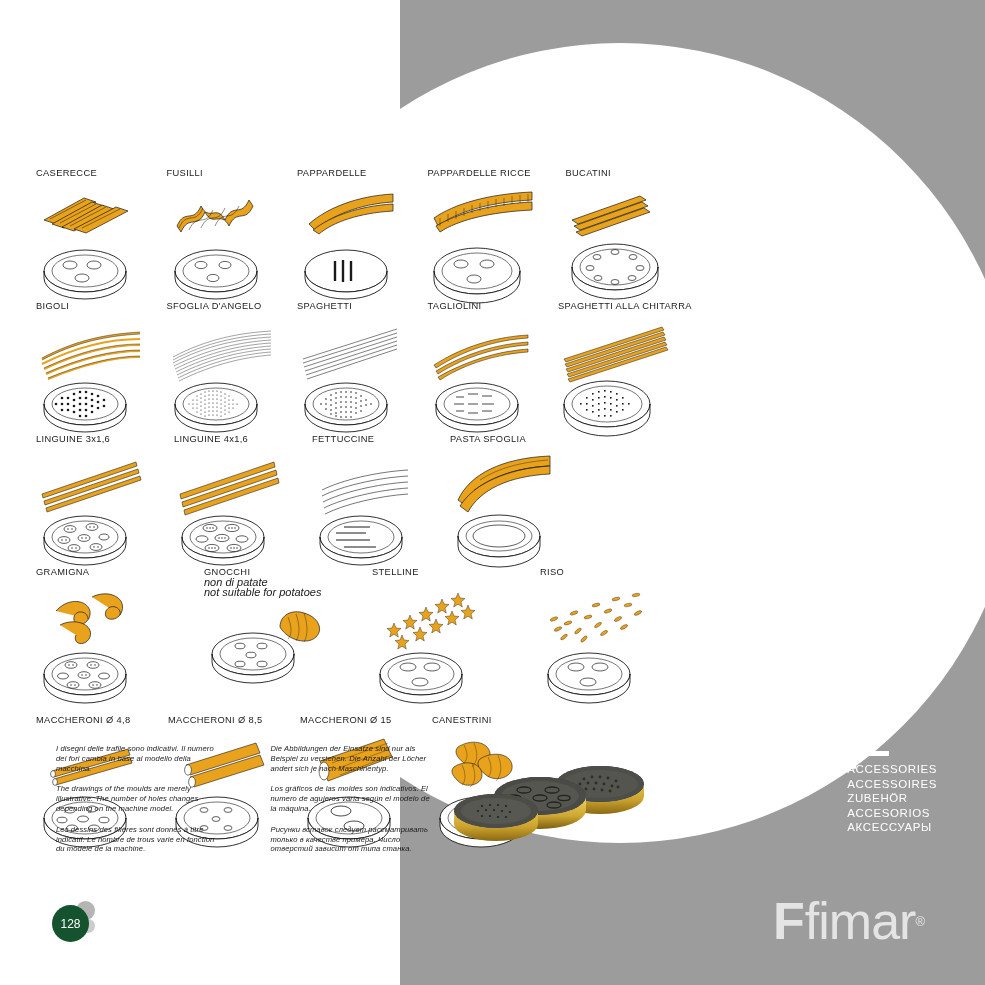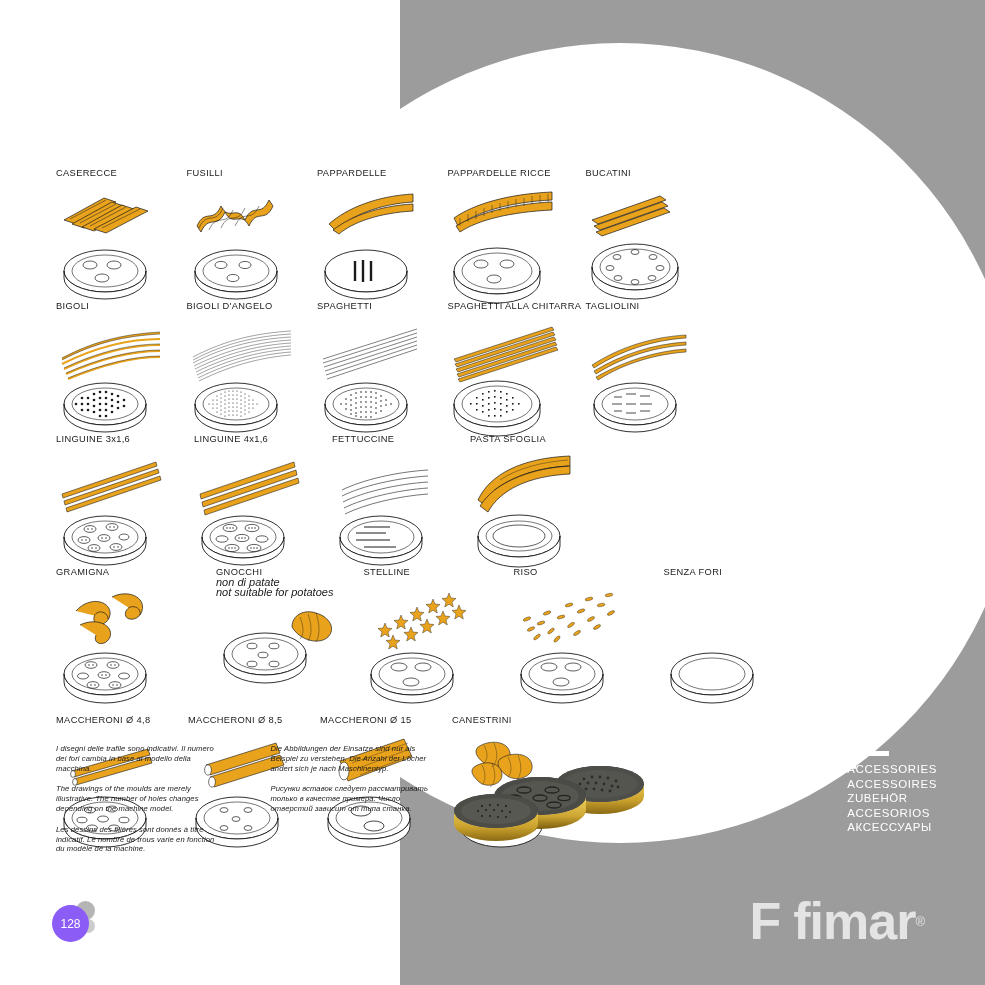--- a/index.html
+++ b/index.html
@@ -56,21 +56,21 @@
     position:absolute;
     right:48px;top:762px;
     color:#ffffff;
     font-size:11.5px;
     letter-spacing:.6px;
     line-height:14.5px;
   }
   
   #grid{
     position:absolute;
-    left:56px;top:168px;
+    left:36px;top:168px;
     width:660px;
   }
   .row{display:flex;}
   .cell{width:138px;position:relative;}
   .cell .label{
     font-size:9.3px;
     letter-spacing:.35px;
     color:#1a1a1a;
     white-space:nowrap;
   }
@@ -104,21 +104,21 @@
   }
   
   #page-num{
     position:absolute;
     left:52px;bottom:38px;
     width:42px;height:42px;
   }
   #page-num .circle{
     position:absolute;left:0;top:0;
     width:37px;height:37px;border-radius:50%;
-    background:#8b5cf6;
+    background:#14532d;
     display:flex;align-items:center;justify-content:center;
     color:#ffffff;font-size:12px;
   }
   #page-num .grey-dot{
     position:absolute;left:24px;top:-4px;
     width:19px;height:19px;border-radius:50%;
     background:#b5b5b5;
   }
   #page-num .grey-dot2{
     position:absolute;left:29px;top:14px;
@@ -130,22 +130,22 @@
     position:absolute;
     right:60px;bottom:38px;
     display:flex;align-items:center;
     color:#e4e4e4;
   }
   #logo .mark{
     font-size:52px;font-weight:bold;line-height:1;
     letter-spacing:-4px;
   }
   #logo .word{
-    font-size:52px;font-weight:bold;line-height:1;
-    letter-spacing:-1px;margin-left:16px;
+    font-size:52px;font-weight:normal;line-height:1;
+    letter-spacing:-1px;margin-left:4px;
   }
   #logo .reg{font-size:13px;vertical-align:super;}
   
   #photo{
     position:absolute;
     left:452px;top:748px;
     width:210px;height:90px;
   }
 </style>
 </head>
@@ -365,21 +365,21 @@
               <circle cx="62" cy="27" r="1.3"></circle>
             <circle cx="14" cy="25" r="1.3"></circle>
               <circle cx="20" cy="19" r="1.3"></circle>
               <circle cx="20" cy="31" r="1.3"></circle>
           </g>
         </svg>
       </div>
     </div>
 
     <div class="cell">
-      <div class="label">BIGOLI D'ANGELO</div>
+      <div class="label">SFOGLIA D'ANGELO</div>
       <div class="art">
         <svg width="120" height="86" viewBox="0 0 120 86">
           <g stroke="#1a1a1a" stroke-width="0.4" fill="none">
             <path d="M6 46 C40 28 72 22 104 20"></path>
               <path d="M6 49 C40 31 72 25 104 23"></path>
             <path d="M6 52 C40 34 72 28 104 26"></path>
               <path d="M7 55 C41 38 73 31 104 29"></path>
             <path d="M8 58 C42 41 74 34 104 32"></path>
               <path d="M9 61 C43 44 75 37 104 35"></path>
             <path d="M10 64 C44 47 76 40 104 38"></path>
@@ -528,20 +528,51 @@
               <circle cx="58" cy="32" r="0.8"></circle>
             <circle cx="63" cy="21" r="0.8"></circle>
               <circle cx="63" cy="26" r="0.8"></circle>
             <circle cx="68" cy="25" r="0.8"></circle>
           </g>
         </svg>
       </div>
     </div>
 
     <div class="cell">
+      <div class="label">TAGLIOLINI</div>
+      <div class="art">
+        <svg width="120" height="86" viewBox="0 0 120 86">
+          <g stroke="#1a1a1a" stroke-width="0.5" fill="#e8a21c">
+            <path d="M6 54 C34 36 66 26 100 24 L100 27 C68 29 36 39 8 57 Z"></path>
+            <path d="M8 60 C36 43 68 33 100 31 L100 34 C70 36 38 45 10 63 Z"></path>
+            <path d="M10 66 C38 50 70 40 100 38 L100 41 C72 43 40 51 12 69 Z"></path>
+          </g>
+        </svg>
+      </div>
+      <div class="disc-wrap">
+        <svg width="86" height="54" viewBox="0 0 86 54" style="position:absolute;left:6px;top:-18px;">
+          <ellipse cx="43" cy="25" rx="41" ry="21" fill="#ffffff" stroke="#1a1a1a" stroke-width="0.9"></ellipse>
+          <path d="M2 25 A41 21 0 0 0 84 25 L84 32 A41 21 0 0 1 2 32 Z" fill="#ffffff" stroke="#1a1a1a" stroke-width="0.9"></path>
+          <ellipse cx="43" cy="25" rx="33" ry="16" fill="none" stroke="#1a1a1a" stroke-width="0.6"></ellipse>
+          <g stroke="#1a1a1a" stroke-width="0.8">
+            <line x1="22" y1="18" x2="30" y2="18"></line>
+              <line x1="34" y1="15" x2="44" y2="15"></line>
+              <line x1="48" y1="17" x2="58" y2="17"></line>
+            <line x1="20" y1="25" x2="30" y2="25"></line>
+              <line x1="34" y1="25" x2="44" y2="25"></line>
+              <line x1="48" y1="25" x2="60" y2="25"></line>
+            <line x1="22" y1="32" x2="30" y2="32"></line>
+              <line x1="34" y1="34" x2="44" y2="34"></line>
+              <line x1="48" y1="32" x2="58" y2="32"></line>
+          </g>
+        </svg>
+      </div>
+    </div>
+
+    <div class="cell">
       <div class="label">SPAGHETTI ALLA CHITARRA</div>
       <div class="art">
         <svg width="140" height="86" viewBox="0 0 140 86">
           <g stroke="#1a1a1a" stroke-width="0.5" fill="#e8a21c">
             <path d="M6 48 L104 16 L106 19 L8 51 Z"></path>
             <path d="M7 53 L105 21 L107 24 L9 56 Z"></path>
             <path d="M8 58 L106 26 L108 29 L10 61 Z"></path>
             <path d="M9 63 L107 31 L109 34 L11 66 Z"></path>
             <path d="M10 68 L108 36 L110 39 L12 71 Z"></path>
           </g>
@@ -581,51 +612,20 @@
               <rect x="54" y="28" width="1.6" height="1.6"></rect>
               <rect x="54" y="34" width="1.6" height="1.6"></rect>
             <rect x="60" y="20" width="1.6" height="1.6"></rect>
               <rect x="60" y="26" width="1.6" height="1.6"></rect>
               <rect x="60" y="32" width="1.6" height="1.6"></rect>
             <rect x="66" y="26" width="1.6" height="1.6"></rect>
           </g>
         </svg>
       </div>
     </div>
-
-    <div class="cell">
-      <div class="label">TAGLIOLINI</div>
-      <div class="art">
-        <svg width="120" height="86" viewBox="0 0 120 86">
-          <g stroke="#1a1a1a" stroke-width="0.5" fill="#e8a21c">
-            <path d="M6 54 C34 36 66 26 100 24 L100 27 C68 29 36 39 8 57 Z"></path>
-            <path d="M8 60 C36 43 68 33 100 31 L100 34 C70 36 38 45 10 63 Z"></path>
-            <path d="M10 66 C38 50 70 40 100 38 L100 41 C72 43 40 51 12 69 Z"></path>
-          </g>
-        </svg>
-      </div>
-      <div class="disc-wrap">
-        <svg width="86" height="54" viewBox="0 0 86 54" style="position:absolute;left:6px;top:-18px;">
-          <ellipse cx="43" cy="25" rx="41" ry="21" fill="#ffffff" stroke="#1a1a1a" stroke-width="0.9"></ellipse>
-          <path d="M2 25 A41 21 0 0 0 84 25 L84 32 A41 21 0 0 1 2 32 Z" fill="#ffffff" stroke="#1a1a1a" stroke-width="0.9"></path>
-          <ellipse cx="43" cy="25" rx="33" ry="16" fill="none" stroke="#1a1a1a" stroke-width="0.6"></ellipse>
-          <g stroke="#1a1a1a" stroke-width="0.8">
-            <line x1="22" y1="18" x2="30" y2="18"></line>
-              <line x1="34" y1="15" x2="44" y2="15"></line>
-              <line x1="48" y1="17" x2="58" y2="17"></line>
-            <line x1="20" y1="25" x2="30" y2="25"></line>
-              <line x1="34" y1="25" x2="44" y2="25"></line>
-              <line x1="48" y1="25" x2="60" y2="25"></line>
-            <line x1="22" y1="32" x2="30" y2="32"></line>
-              <line x1="34" y1="34" x2="44" y2="34"></line>
-              <line x1="48" y1="32" x2="58" y2="32"></line>
-          </g>
-        </svg>
-      </div>
-    </div>
   </div>
 
   <div class="row" style="margin-top:37px;">
 
     <div class="cell">
       <div class="label">LINGUINE 3x1,6</div>
       <div class="art">
         <svg width="120" height="86" viewBox="0 0 120 86">
           <g stroke="#1a1a1a" stroke-width="0.55" fill="#e8a21c">
             <path d="M6 50 L100 18 L101 22 L7 54 Z"></path>
@@ -904,31 +904,20 @@
           <ellipse cx="43" cy="25" rx="33" ry="16" fill="none" stroke="#1a1a1a" stroke-width="0.6"></ellipse>
           <g fill="none" stroke="#1a1a1a" stroke-width="0.7">
             <ellipse cx="30" cy="18" rx="8" ry="4"></ellipse>
               <ellipse cx="54" cy="18" rx="8" ry="4"></ellipse>
             <ellipse cx="42" cy="33" rx="8" ry="4"></ellipse>
           </g>
         </svg>
       </div>
     </div>
 
-    <div class="cell">
-      <div class="label">SENZA FORI</div>
-      <div class="art"></div>
-      <div class="disc-wrap">
-        <svg width="86" height="54" viewBox="0 0 86 54" style="position:absolute;left:6px;top:-14px;">
-          <ellipse cx="43" cy="25" rx="41" ry="21" fill="#ffffff" stroke="#1a1a1a" stroke-width="0.9"></ellipse>
-          <path d="M2 25 A41 21 0 0 0 84 25 L84 33 A41 21 0 0 1 2 33 Z" fill="#ffffff" stroke="#1a1a1a" stroke-width="0.9"></path>
-          <ellipse cx="43" cy="25" rx="33" ry="16" fill="none" stroke="#1a1a1a" stroke-width="0.6"></ellipse>
-        </svg>
-      </div>
-    </div>
   </div>
 
   <div class="row" style="margin-top:52px;">
 
     <div class="cell">
       <div class="label">MACCHERONI Ø 4,8</div>
       <div class="art">
         <svg width="120" height="86" viewBox="0 0 120 86">
           <g stroke="#1a1a1a" stroke-width="0.6" fill="#e8a21c">
             <path d="M16 46 L92 24 L94 30 L18 52 Z"></path>
@@ -1049,20 +1038,21 @@
 </div>
 
 <div id="notes">
   <div class="note-col">
     <div class="note-block">I disegni delle trafile sono indicativi. Il numero dei fori cambia in base al modello della macchina.</div>
     <div class="note-block">The drawings of the moulds are merely illustrative. The number of holes changes depending on the machine model.</div>
     <div class="note-block">Les dessins des filières sont donnés à titre indicatif. Le nombre de trous varie en fonction du modèle de la machine.</div>
   </div>
   <div class="note-col">
     <div class="note-block">Die Abbildungen der Einsatze sind nur als Beispiel zu verstehen. Die Anzahl der Löcher andert sich je nach Maschinentyp.</div>
+    <div class="note-block">Los gráficos de las moldes son indicativos. El numero de agujeros varía según el modelo de la máquina.</div>
     <div class="note-block">Рисунки вставок следует рассматривать только в качестве примера. Число отверстий зависит от типа станка.</div>
   </div>
 </div>
 
 <div id="photo">
   <svg width="210" height="95" viewBox="0 0 210 95">
     <defs>
       <linearGradient id="brass" x1="0" y1="0" x2="0" y2="1">
         <stop offset="0%" stop-color="#e8c64a"></stop>
         <stop offset="55%" stop-color="#c9a02c"></stop>

